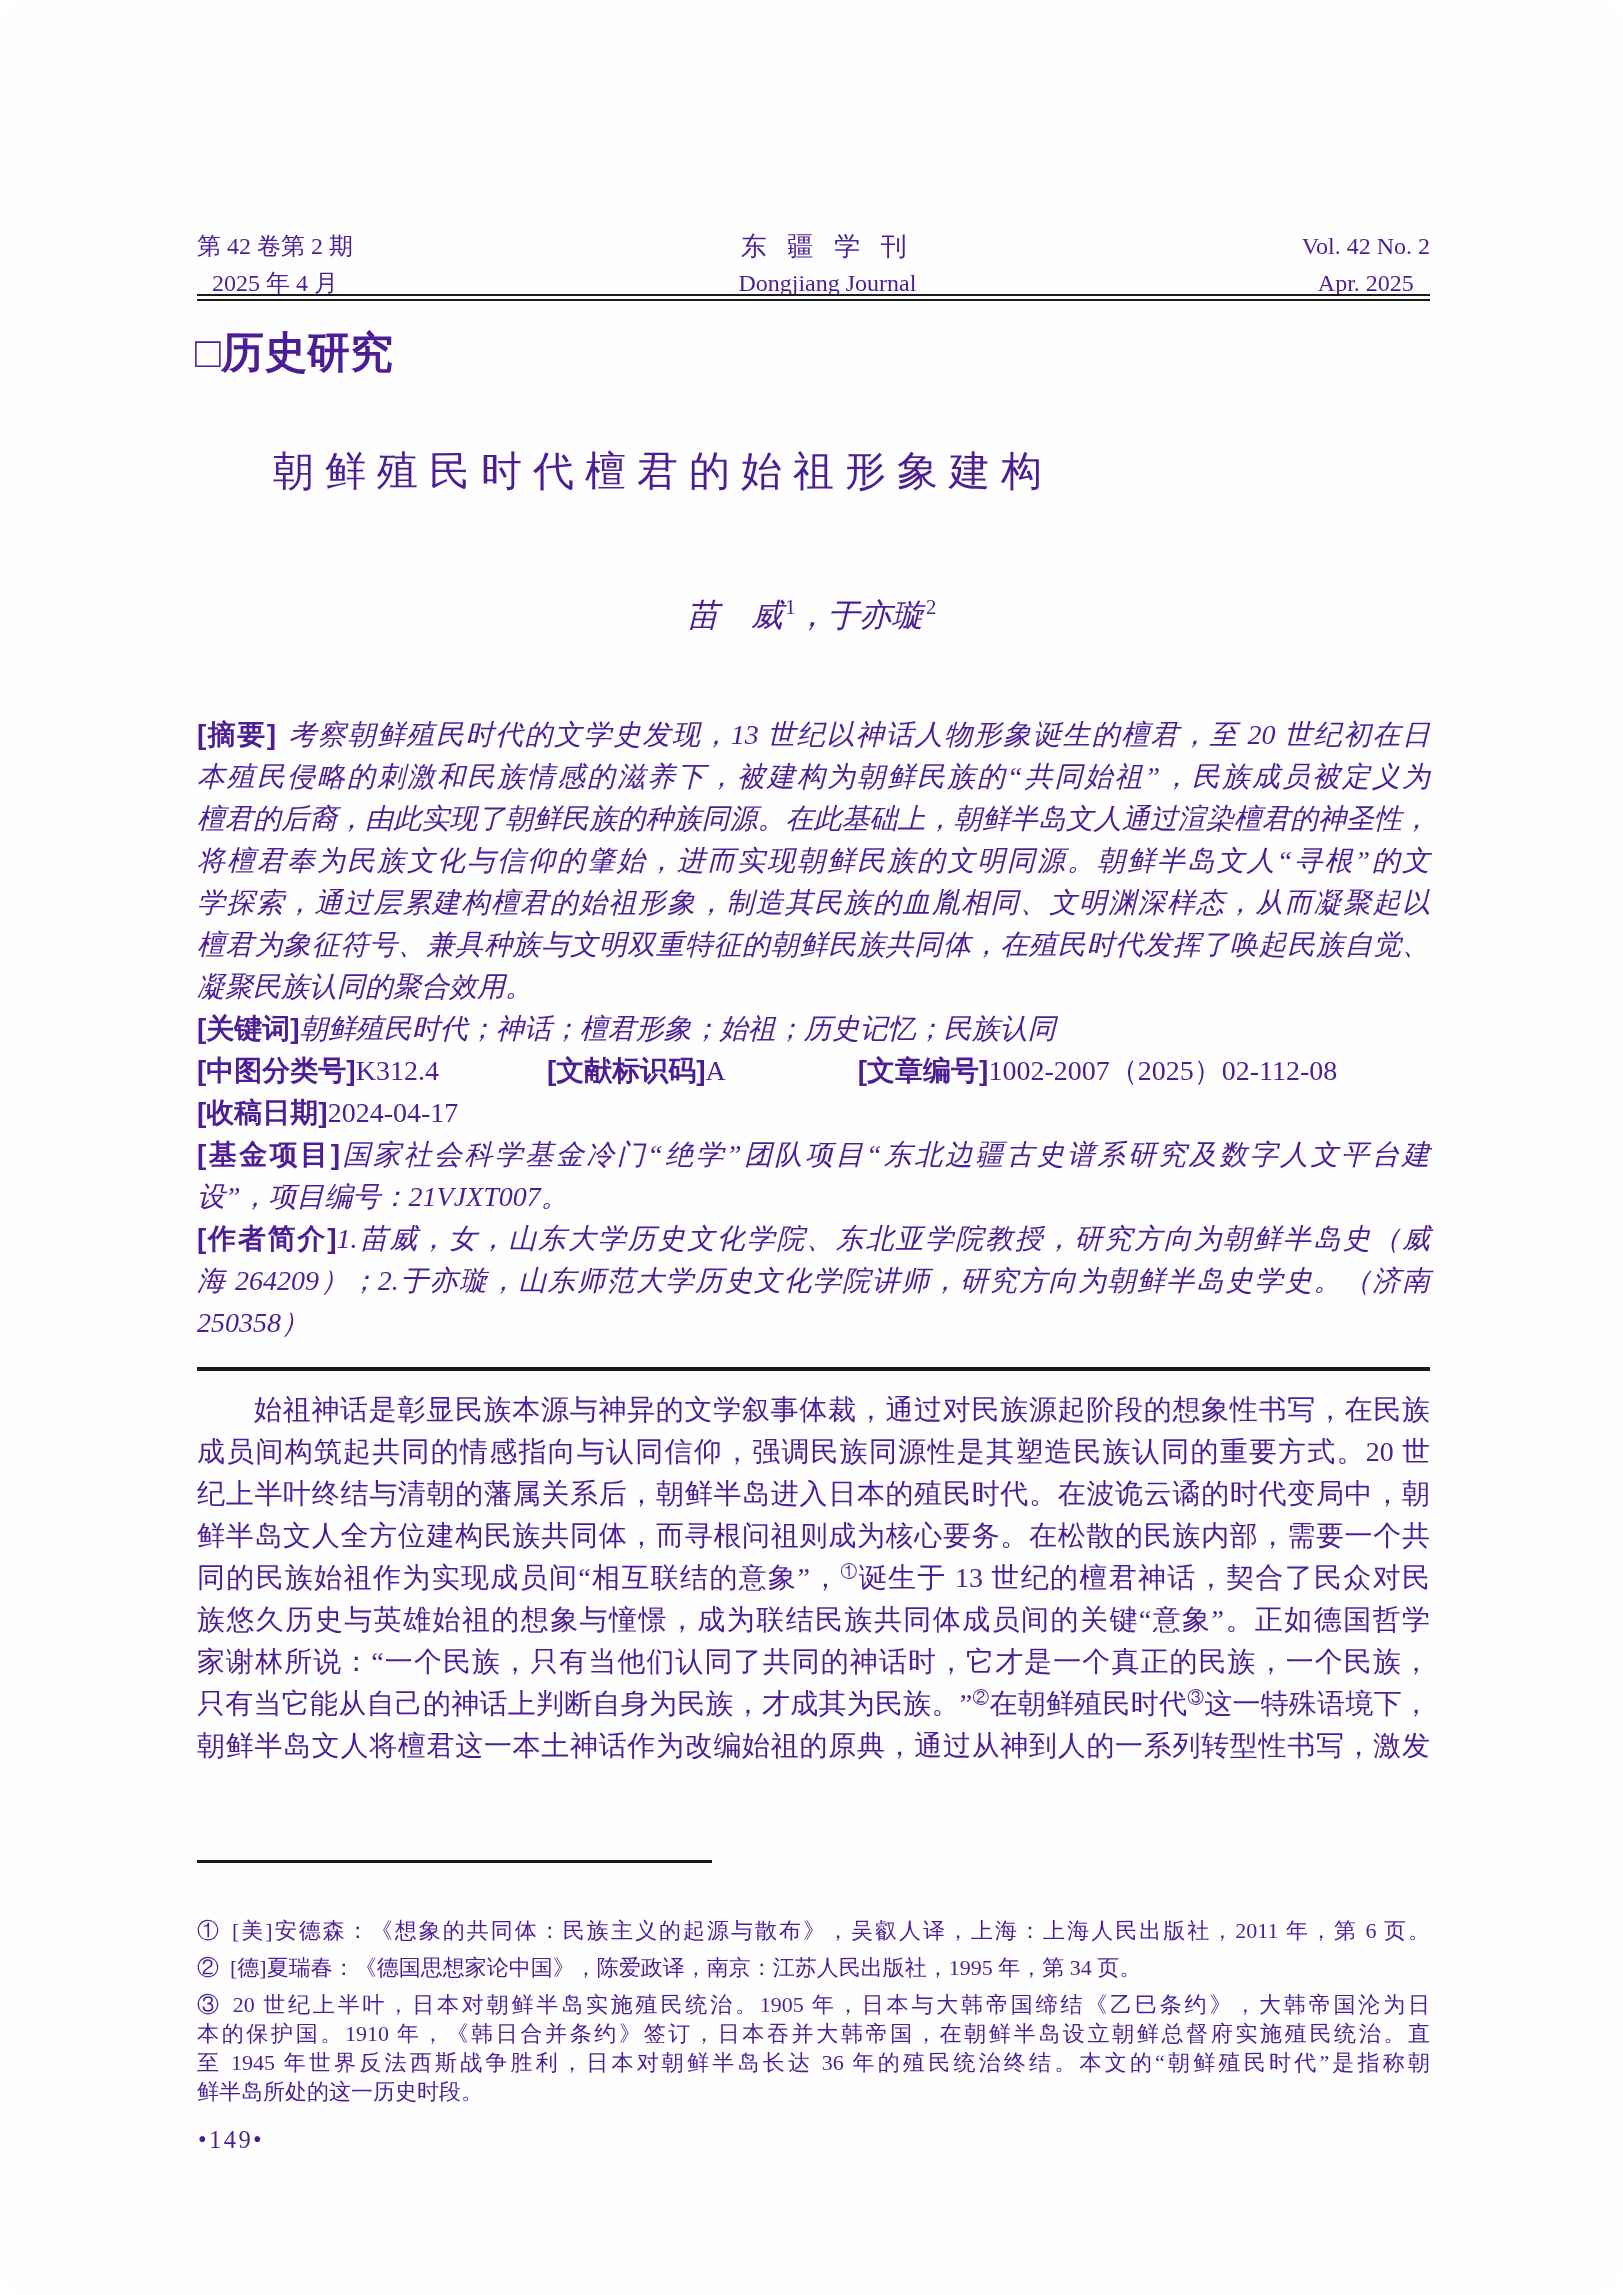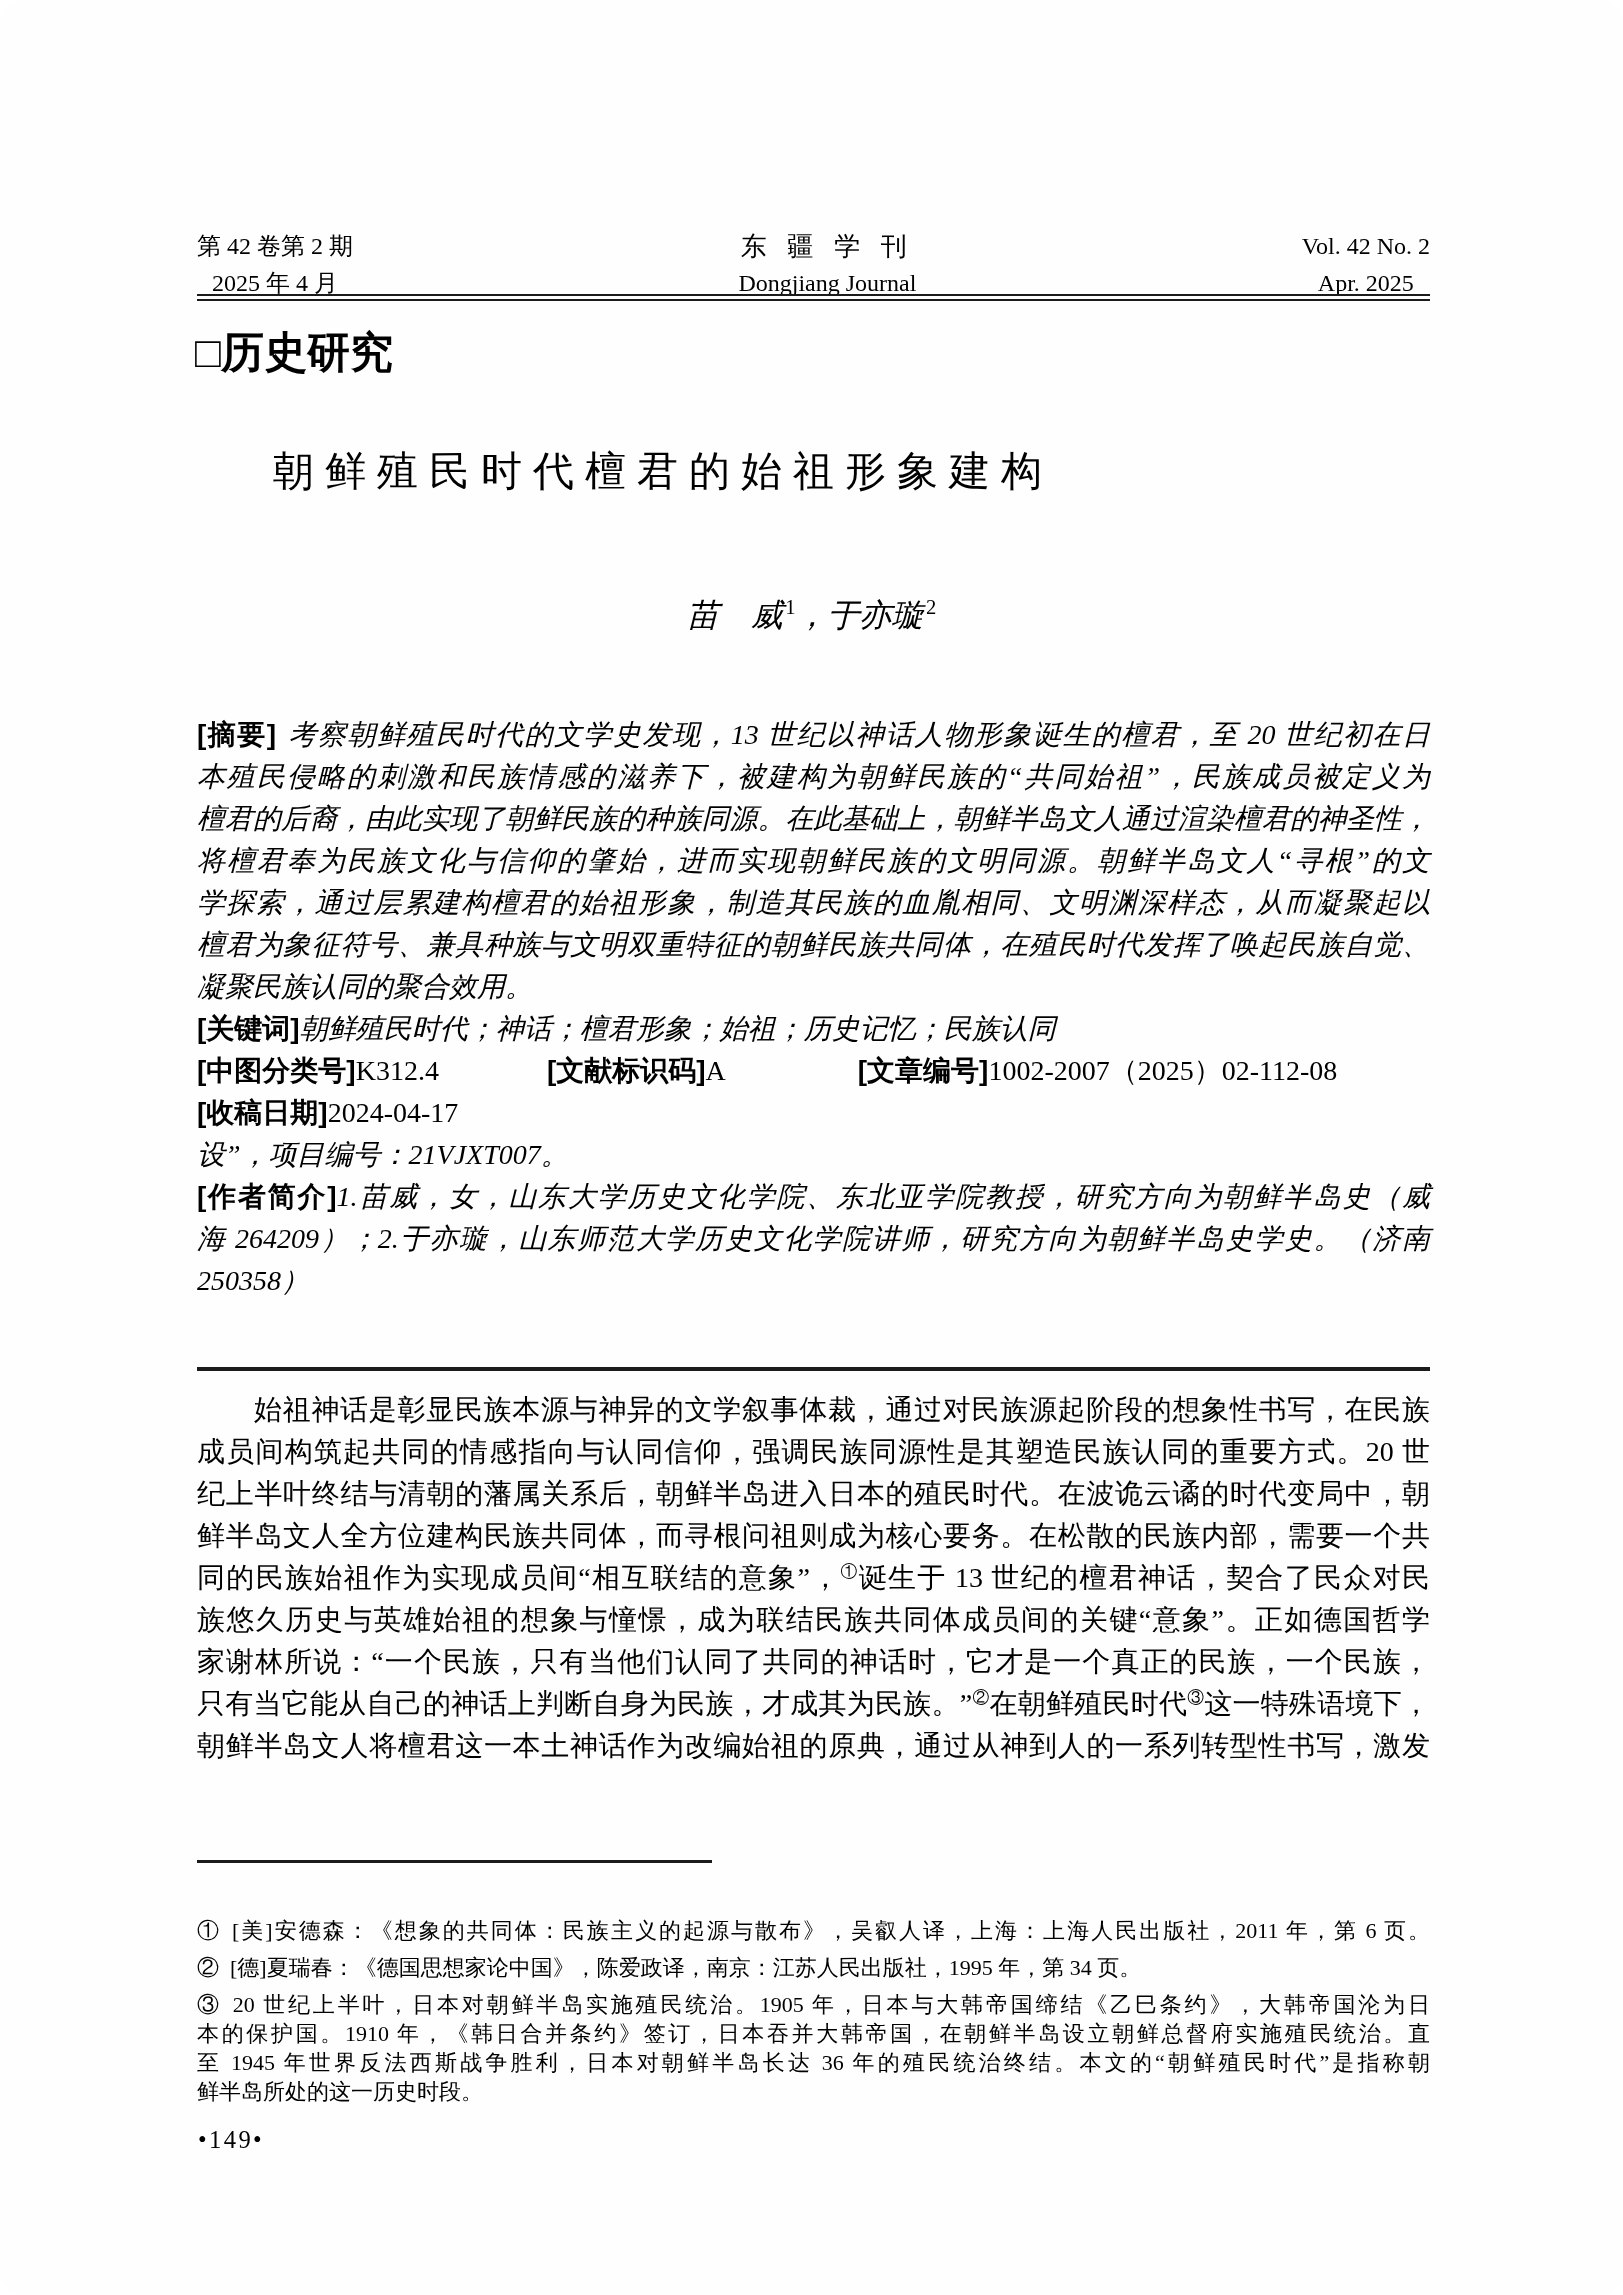--- a/index.html
+++ b/index.html
@@ -1,18 +1,18 @@
 <!DOCTYPE html>
 <html lang="zh" style="font-size:12.7px"><head>
 <meta charset="utf-8">
 <style>
   html,body{margin:0;padding:0;background:#ffffff;}
   .sheet{
     position:relative;width:1623px;height:2295px;background:#fefefe;
-    font-family:"Liberation Serif","DejaVu Serif",serif;color:#000000;
+    font-family:"Liberation Serif","DejaVu Serif",serif;color:#4c1d95;
     overflow:hidden;
     border-radius:24px;
   }
   
   .hdr{position:absolute;top:228px;left:197px;width:1233px;
        display:flex;justify-content:space-between;align-items:flex-start;}
   .hcol{text-align:center;font-size:24px;line-height:37px;}
   .hcol .jt{font-size:26px;letter-spacing:7.1px;}
   .rule2{position:absolute;top:294px;left:197px;width:1233px;height:3.2px;
          border-top:2.4px solid #1b1b1b;border-bottom:2.4px solid #1b1b1b;}
@@ -93,20 +93,21 @@
     <div class="ln"><span class="lbl">[关键词]</span><span class="kai">朝鲜殖民时代；神话；檀君形象；始祖；历史记忆；民族认同</span></div>
 
     <div class="ln row">
       <span class="grp g1"><span class="lbl">[中图分类号]</span><span>K312.4</span></span>
       <span class="grp g2"><span class="lbl">[文献标识码]</span><span>A</span></span>
       <span class="grp"><span class="lbl">[文章编号]</span><span>1002-2007（2025）02-112-08</span></span>
     </div>
 
     <div class="ln"><span class="lbl">[收稿日期]</span><span>2024-04-17</span></div>
 
+    <div class="ln just"><span class="lbl">[基金项目]</span><span class="kai">国家社会科学基金冷门“绝学”团队项目“东北边疆古史谱系研究及数字人文平台建</span></div>
     <div class="ln kai">设”，项目编号：21VJXT007。</div>
 
     <div class="ln just"><span class="lbl">[作者简介]</span><span class="kai">1.苗威，女，山东大学历史文化学院、东北亚学院教授，研究方向为朝鲜半岛史（威</span></div>
     <div class="ln just kai">海 264209）；2.于亦璇，山东师范大学历史文化学院讲师，研究方向为朝鲜半岛史学史。（济南</div>
     <div class="ln kai">250358）</div>
   </div>
 
   <div class="divider"></div>
 
   <div class="bodytext">

